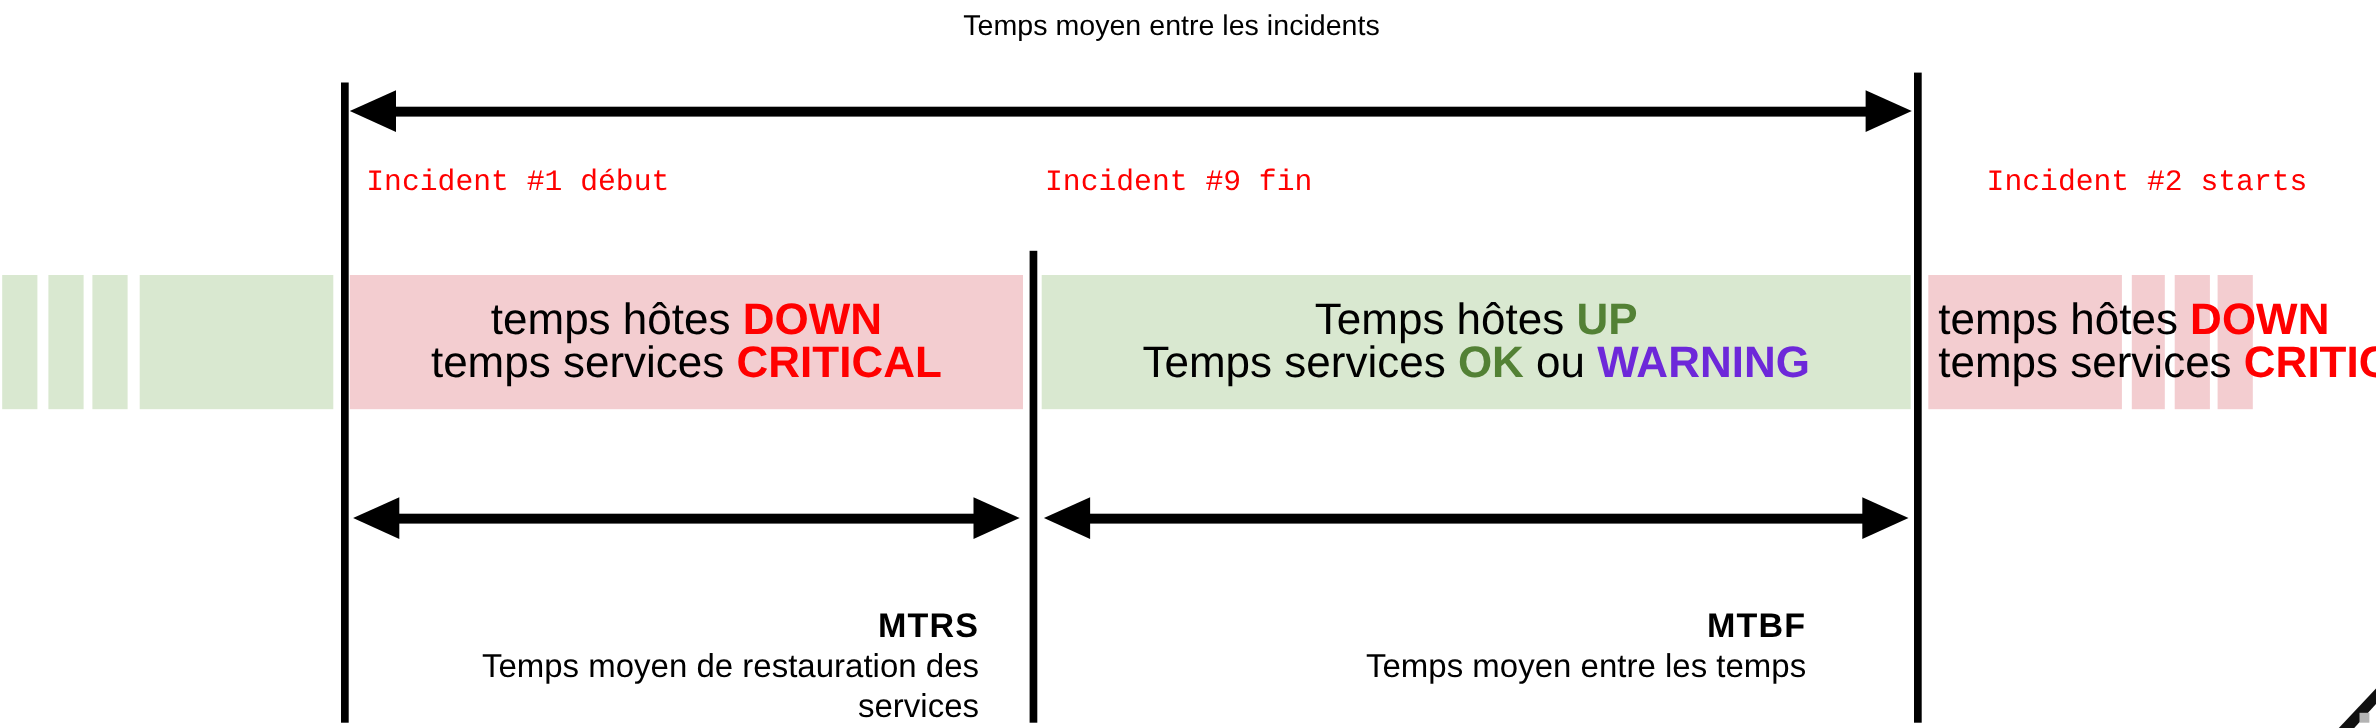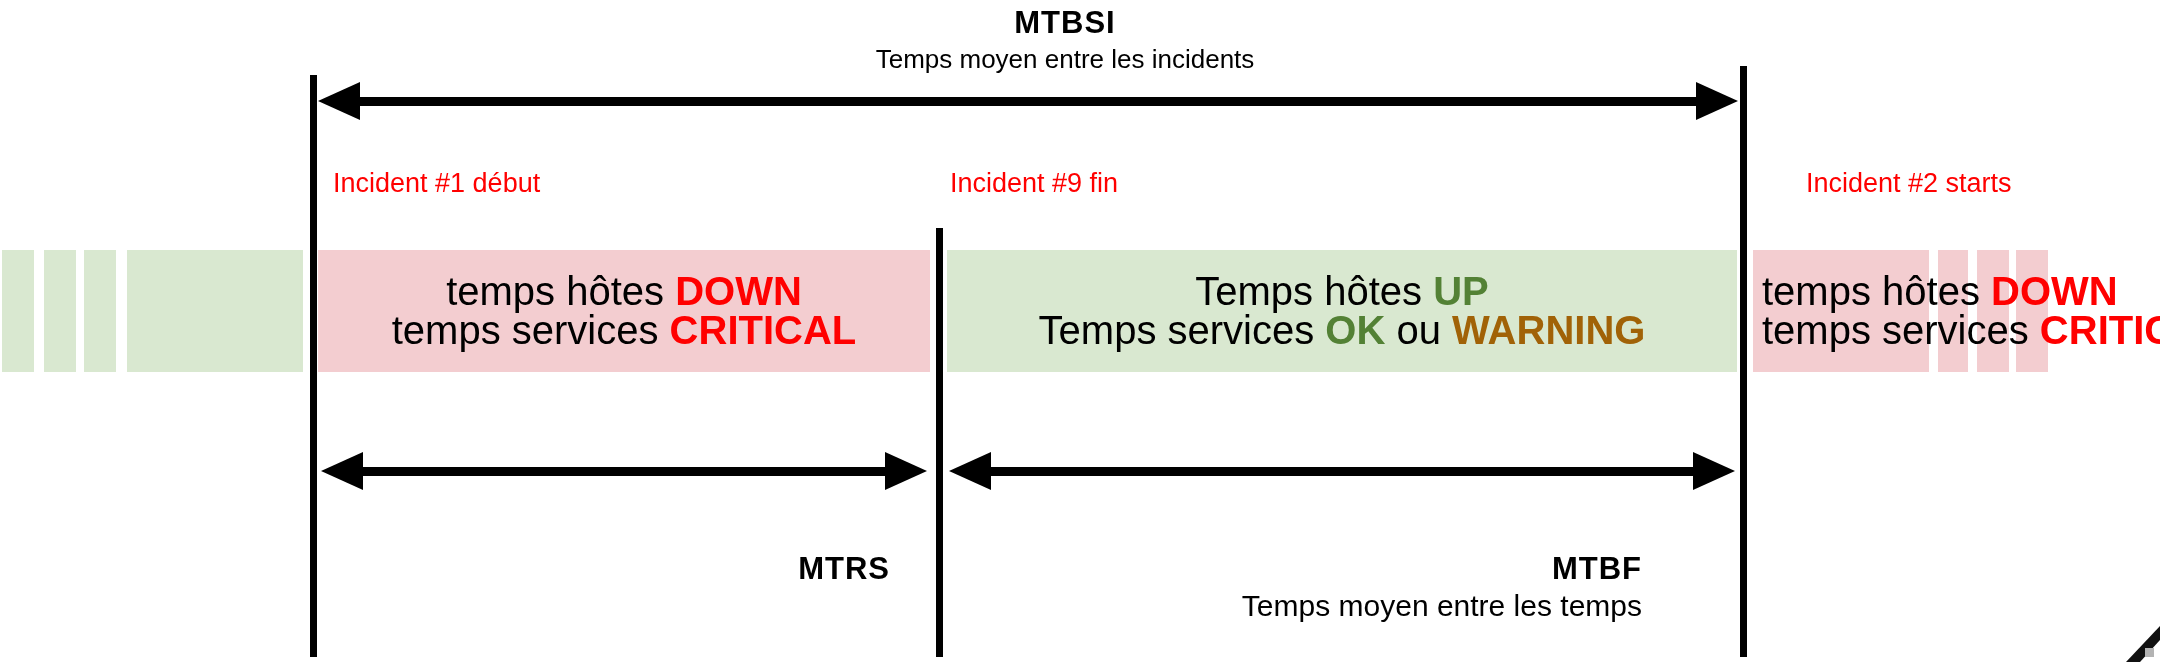--- a/index.html
+++ b/index.html
@@ -20,57 +20,56 @@
     border-left:42px solid #000;margin-left:-10px;}
   .arrow .shaft{flex:1;height:9px;background:#000;}
   .arrow.mtbsi{left:318px;top:82px;width:1420px;}
   .arrow.mtrs{left:321px;top:452px;width:606px;}
   .arrow.mtbf{left:949px;top:452px;width:786px;}
   
   .title-block{position:absolute;left:565px;top:5px;width:1000px;text-align:center;line-height:36px;}
   .title-acronym{font-size:31px;font-weight:bold;letter-spacing:1px;}
   .title-sub{font-size:26px;}
   
-  .marker{position:absolute;top:168px;font-size:27px;color:#ff0000;white-space:nowrap;}
+  .marker{position:absolute;top:152px;font-size:27px;color:#ff0000;white-space:nowrap;font-family:Liberation Mono, monospace;}
   .marker.m1{left:333px;}
   .marker.m2{left:950px;}
   .marker.m3{left:1760px;margin-left:46px;}
   
   .seg{position:absolute;top:250px;height:122px;}
   .seg.green{background:#d9e8d0;}
   .seg.pink{background:#f3cdd0;}
   .gs1{left:2px;width:32px;}   .gs2{left:44px;width:32px;}  .gs3{left:84px;width:32px;}
   .gblock{left:127px;width:176px;}
   .pmain{left:318px;width:612px;}
   .gmain{left:947px;width:790px;}
   .pblock{left:1753px;width:176px;}
   .ps1{left:1938px;width:30px;} .ps2{left:1977px;width:32px;} .ps3{left:2016px;width:32px;}
   
   .band-text{position:absolute;top:272px;font-size:40px;line-height:39px;}
   .band-text.down-left{left:318px;width:612px;text-align:center;}
   .band-text.up{left:947px;width:790px;text-align:center;}
   .band-text.down-right{left:1762px;width:398px;text-align:left;white-space:nowrap;}
   .st-red{color:#ff0000;font-weight:bold;}
   .st-green{color:#538135;font-weight:bold;}
-  .st-orange{color:#a16207;font-weight:bold;}
+  .st-orange{color:#6d28d9;font-weight:bold;}
   
   .measure{position:absolute;top:550px;text-align:right;font-size:30px;line-height:37px;}
   .measure.mtrs{left:390px;width:500px;}
   .measure.mtbf{left:1042px;width:600px;}
   .measure .acr{font-weight:bold;font-size:31px;letter-spacing:1px;}
   
   .corner-cursor{position:absolute;right:0;bottom:0;width:40px;height:40px;}
 </style>
 </head>
 <body>
 
 <div class="stage">
 
   <div class="title-block">
-    <div class="title-acronym">MTBSI</div>
     <div class="title-sub">Temps moyen entre les incidents</div>
   </div>
 
   <div class="arrow mtbsi">
     <div class="head-l"></div>
     <div class="shaft"></div>
     <div class="head-r"></div>
   </div>
 
   <div class="vline left"></div>
@@ -116,20 +115,21 @@
     <div class="head-r"></div>
   </div>
   <div class="arrow mtbf">
     <div class="head-l"></div>
     <div class="shaft"></div>
     <div class="head-r"></div>
   </div>
 
   <div class="measure mtrs">
     <div class="acr">MTRS</div>
+    <div>Temps moyen de restauration des services</div>
   </div>
   <div class="measure mtbf">
     <div class="acr">MTBF</div>
     <div>Temps moyen entre les temps</div>
   </div>
 
   <svg class="corner-cursor" viewBox="0 0 40 40">
     <polygon points="6,40 40,4 40,18 20,40" fill="#111111"></polygon>
     <rect x="25" y="26" width="9" height="9" fill="#b3b3b3"></rect>
   </svg>

